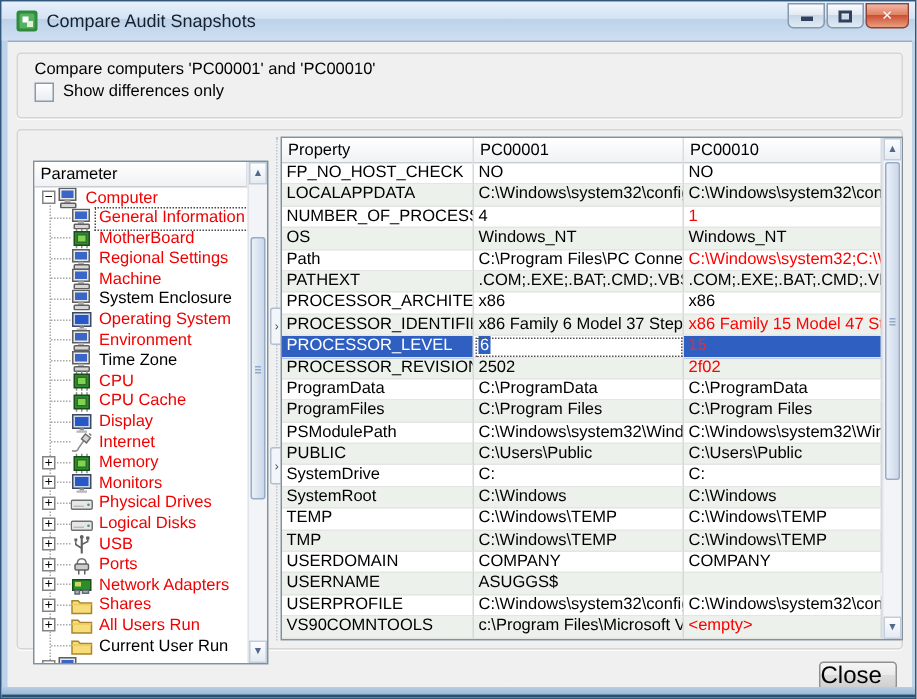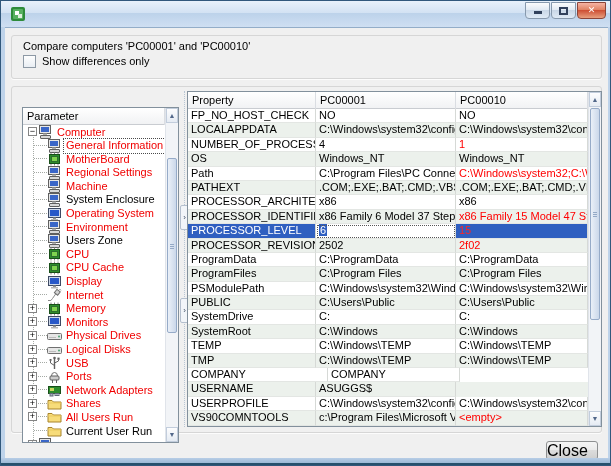--- a/index.html
+++ b/index.html
@@ -94,20 +94,21 @@
 <body>
 
 <div class="window">
   <div class="titlebar">
     <svg class="app-icon" viewBox="0 0 16 16">
       <rect x="1" y="1" width="14" height="14" rx="2" fill="#2e8b3a"></rect>
       <rect x="3" y="3" width="10" height="10" rx="1" fill="#57b061"></rect>
       <rect x="5" y="5" width="4" height="4" fill="#fff"></rect>
       <rect x="8" y="8" width="4" height="4" fill="#dff0df"></rect>
     </svg>
+    <span class="title-text">Compare Audit Snapshots</span>
     <div class="capbtns">
       <div class="capbtn"><span class="minglyph"></span></div>
       <div class="capbtn"><span class="maxglyph"></span></div>
       <div class="capbtn closebtn"><span>✕</span></div>
     </div>
   </div>
 
   <div class="client">
 
     <div class="groupbox" style="left:6px;top:7px;width:591px;height:44px;"></div>
@@ -212,21 +213,21 @@
             <span class="tlabel l1 red">Environment</span>
           </div>
           <div class="trow">
             <span class="stub"></span>
             <span class="ticon r1"><svg width="15" height="14" viewBox="0 0 15 14">
                 <rect x="1.5" y="0.5" width="11" height="8" fill="#e7e7e7" stroke="#5f5f5f"></rect>
                 <rect x="3" y="2" width="8" height="5" fill="#3a66c8"></rect>
                 <rect x="5" y="8.5" width="4" height="2" fill="#b0b0b0"></rect>
                 <rect x="2.5" y="10.5" width="10" height="3" rx="0.5" fill="#d8d8d8" stroke="#5f5f5f"></rect>
               </svg></span>
-            <span class="tlabel l1">Users Zone</span>
+            <span class="tlabel l1">Time Zone</span>
           </div>
           <div class="trow">
             <span class="stub"></span>
             <span class="ticon r1"><svg width="15" height="14" viewBox="0 0 15 14">
                 <g stroke="#8a8a8a">
                   <line x1="4" y1="0.5" x2="4" y2="3"></line>
                   <line x1="7.5" y1="0.5" x2="7.5" y2="3"></line>
                   <line x1="11" y1="0.5" x2="11" y2="3"></line>
                   <line x1="4" y1="11" x2="4" y2="13.5"></line>
                   <line x1="7.5" y1="11" x2="7.5" y2="13.5"></line>
@@ -493,20 +494,21 @@
             <div class="cell c0">TEMP</div>
             <div class="cell c1">C:\Windows\TEMP</div>
             <div class="cell c2">C:\Windows\TEMP</div>
           </div>
           <div class="row alt">
             <div class="cell c0">TMP</div>
             <div class="cell c1">C:\Windows\TEMP</div>
             <div class="cell c2">C:\Windows\TEMP</div>
           </div>
           <div class="row">
+            <div class="cell c0">USERDOMAIN</div>
             <div class="cell c1">COMPANY</div>
             <div class="cell c2">COMPANY</div>
           </div>
           <div class="row alt">
             <div class="cell c0">USERNAME</div>
             <div class="cell c1">ASUGGS$</div>
           </div>
           <div class="row">
             <div class="cell c0">USERPROFILE</div>
             <div class="cell c1">C:\Windows\system32\config\syst</div>

